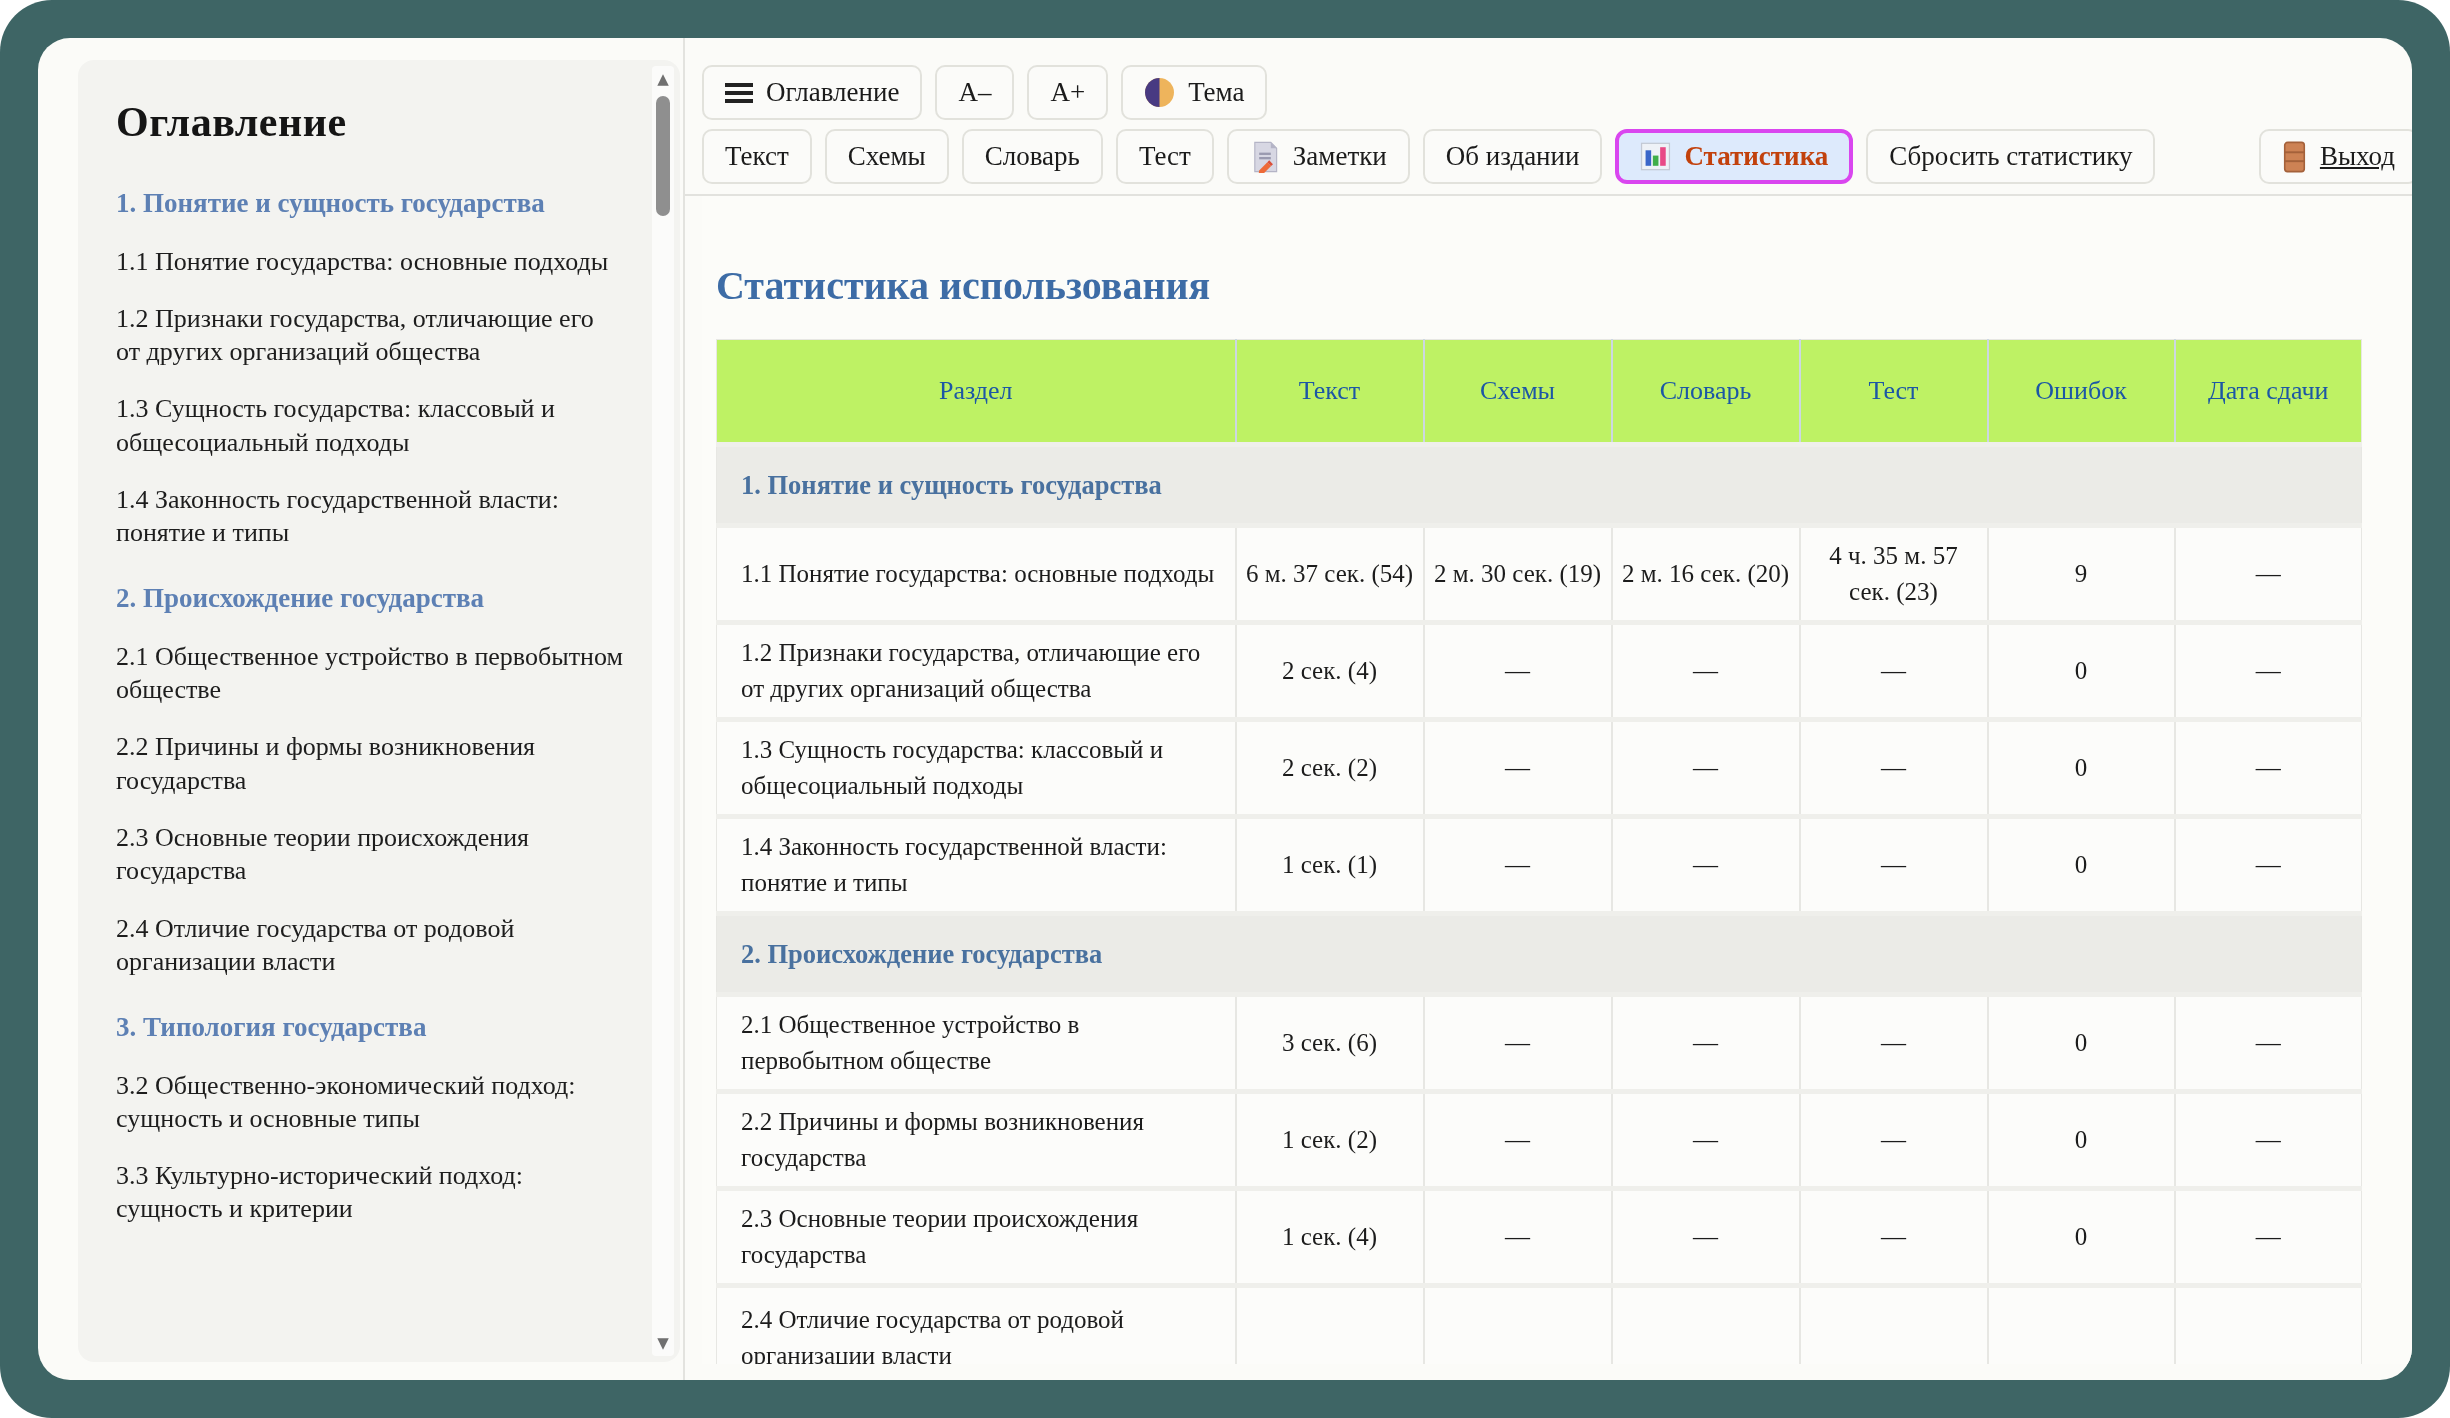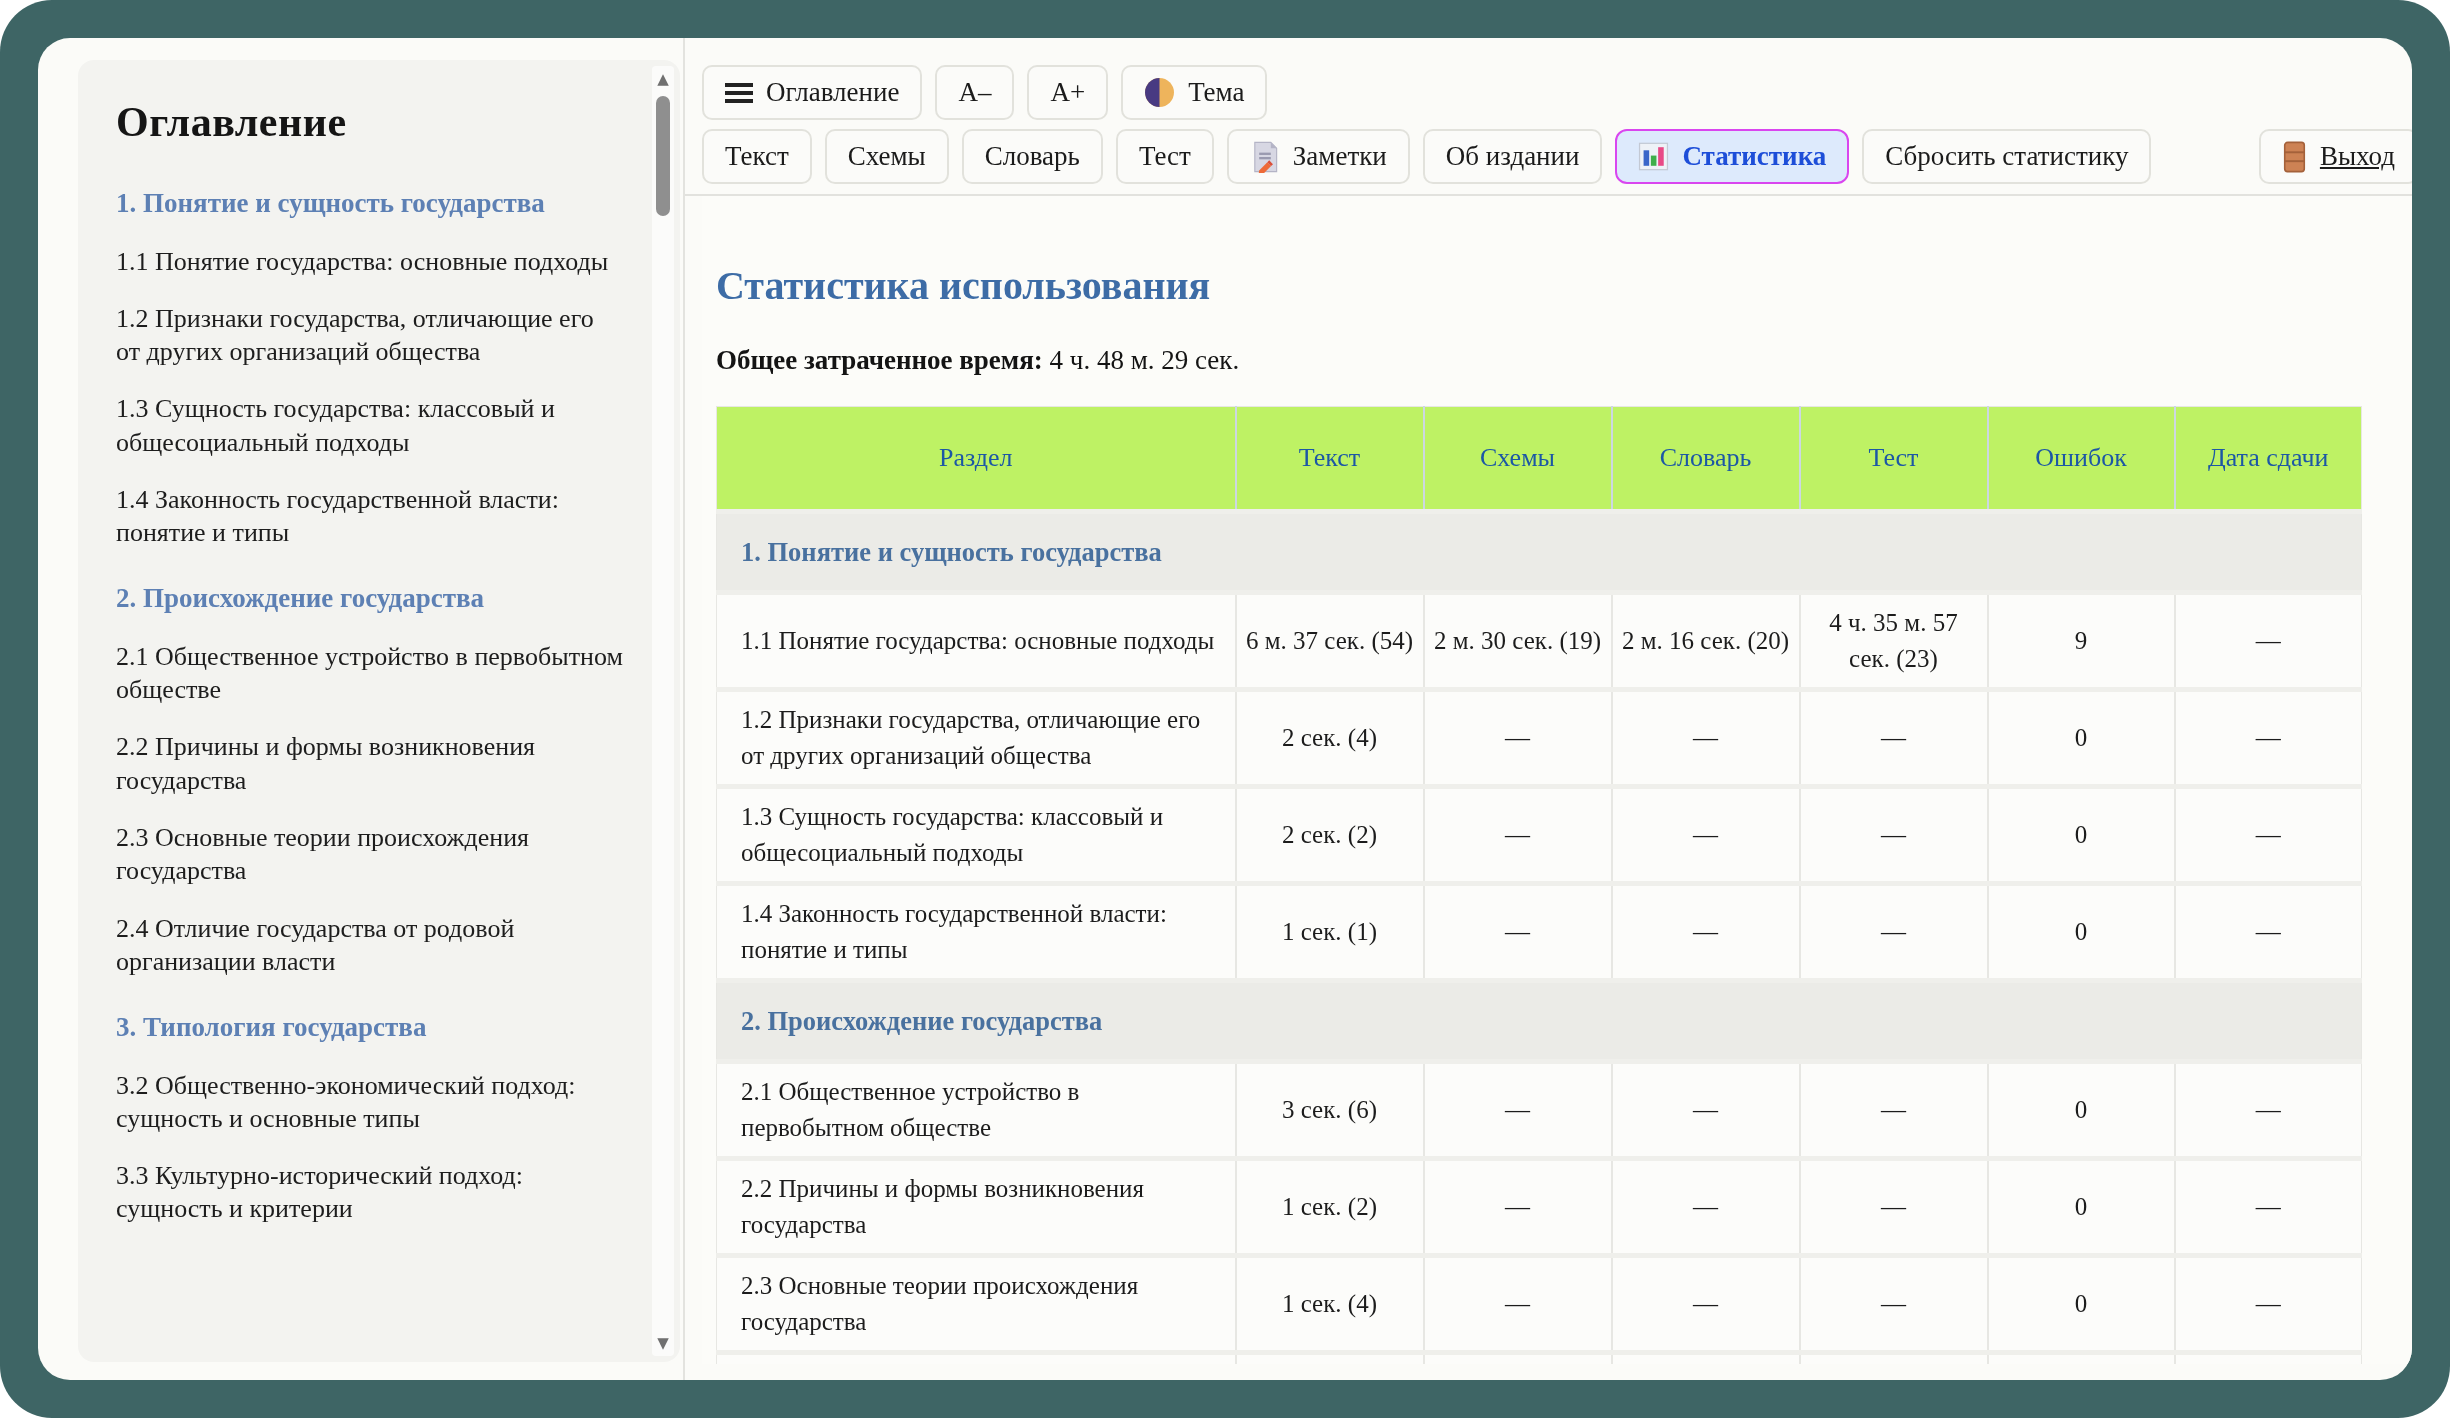--- a/index.html
+++ b/index.html
@@ -20,21 +20,21 @@
   .sb-arrow.up{top:2px;}
   .sb-arrow.down{bottom:2px;}
   .sb-thumb{position:absolute;left:4px;top:30px;width:14px;height:120px;background:#8f8f8f;border-radius:8px;cursor:pointer;}
 
   
   .main{position:absolute;left:645px;top:0;right:0;bottom:0;border-left:2px solid #e3e3df;}
   .toolbar-row{display:flex;align-items:center;margin-left:17px;}
   .toolbar-row.r1{margin-top:27px;}
   .toolbar-row.r2{margin-top:9px;margin-right:0;}
   .btn{display:inline-flex;align-items:center;gap:13px;height:55px;padding:0 21px;background:#fbfbf9;border:2px solid #e2e2dc;border-radius:10px;font-size:27px;color:#1b1b1b;margin-right:13px;cursor:pointer;white-space:nowrap;font-family:inherit;}
-  .btn.active{background:#ddeafc;border:2px solid #d946ef;border-radius:12px;color:#1d4ed8;font-weight:bold;}
+  .btn.active{background:#ddeafc;border:4px solid #d946ef;border-radius:12px;color:#c2410c;font-weight:bold;}
   .spacer{flex:1;}
   .btn.exit{margin-right:-6px;text-decoration:underline;}
   .divider{border-top:2px solid #e2e2de;margin-top:10px;}
 
   .content{margin-left:17px;height:1168px;overflow:hidden;background:#fcfcf9;padding-left:14px;}
   .page-title{font-size:40px;font-weight:bold;color:#3d6ca6;margin:66px 0 0 0;}
   .total-line{font-size:27px;color:#141414;margin-top:36px;}
   .total-line b{font-weight:bold;}
 
   
@@ -159,24 +159,20 @@
                 <rect x="1.5" y="10.8" width="11" height="1.1" fill="#a4613a"></rect>
               </svg>
             </span>
             <span>Выход</span>
           </button>
         </div>
       <div class="divider"></div>
 
       <div class="content">
         <h2 class="page-title">Статистика использования</h2>
-        <p class="total-line">
-          <b>Общее затраченное время:</b>
-          <span>4 ч. 48 м. 29 сек.</span>
-        </p>
         <table class="stats">
           <colgroup>
             <col style="width:519px">
               <col style="width:188px">
               <col style="width:188px">
             <col style="width:188px">
               <col style="width:188px">
               <col style="width:187px">
               <col style="width:187px">
           </colgroup>

